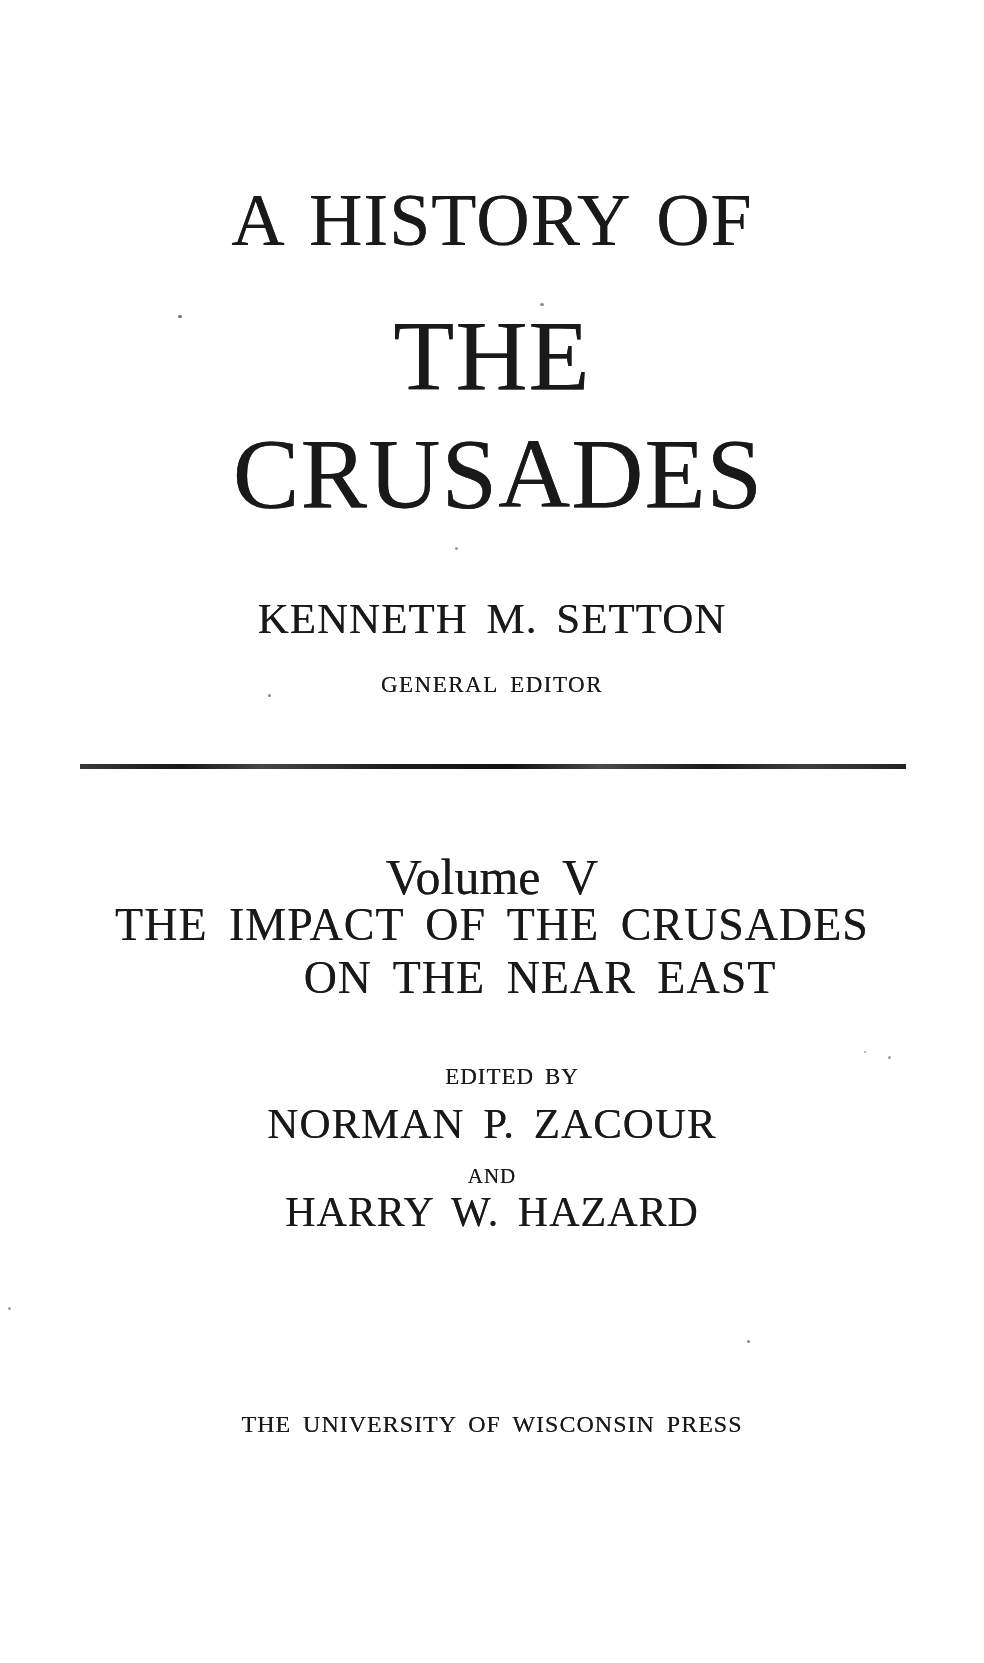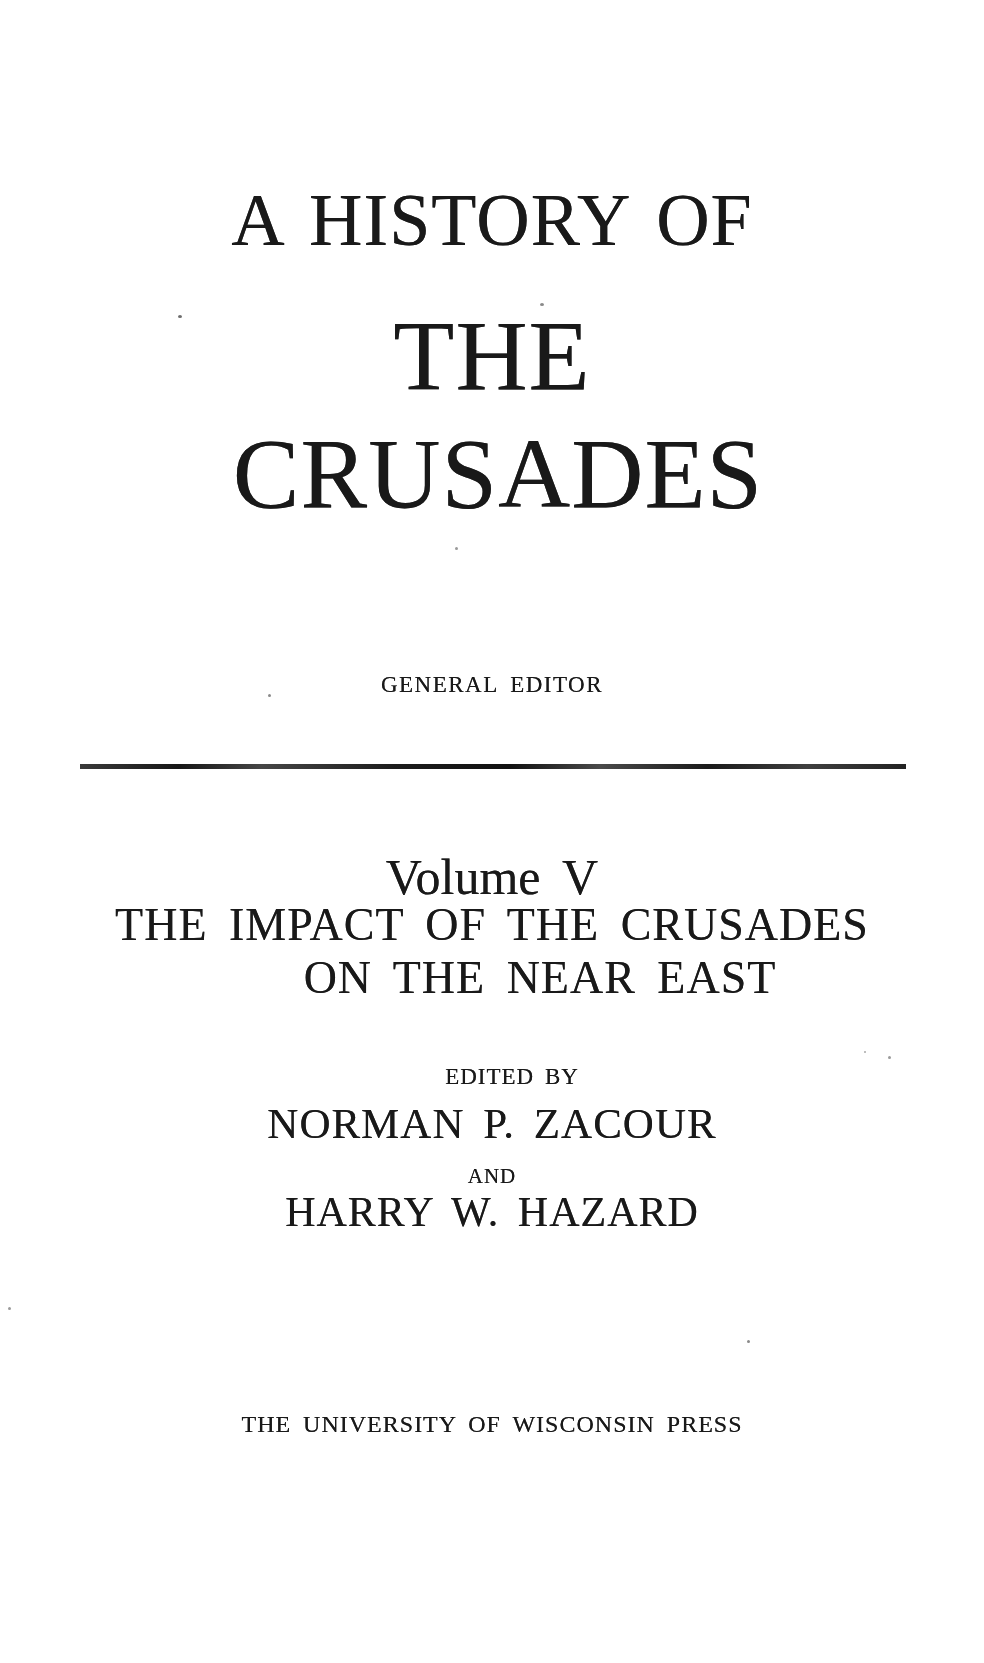--- a/index.html
+++ b/index.html
@@ -138,20 +138,21 @@
 <body>
 
 <div class="scan-page">
 
   <div class="line series-1">A HISTORY OF</div>
 
   <div class="line series-2">THE</div>
 
   <div class="line series-3">CRUSADES</div>
 
+  <div class="line gen-ed-name">KENNETH M. SETTON</div>
 
   <div class="line gen-ed-role">GENERAL EDITOR</div>
 
   <div class="rule"></div>
 
   <div class="line volume-label">Volume V</div>
 
   <div class="line vol-title-1">THE IMPACT OF THE CRUSADES</div>
 
   <div class="line vol-title-2">ON THE NEAR EAST</div>

